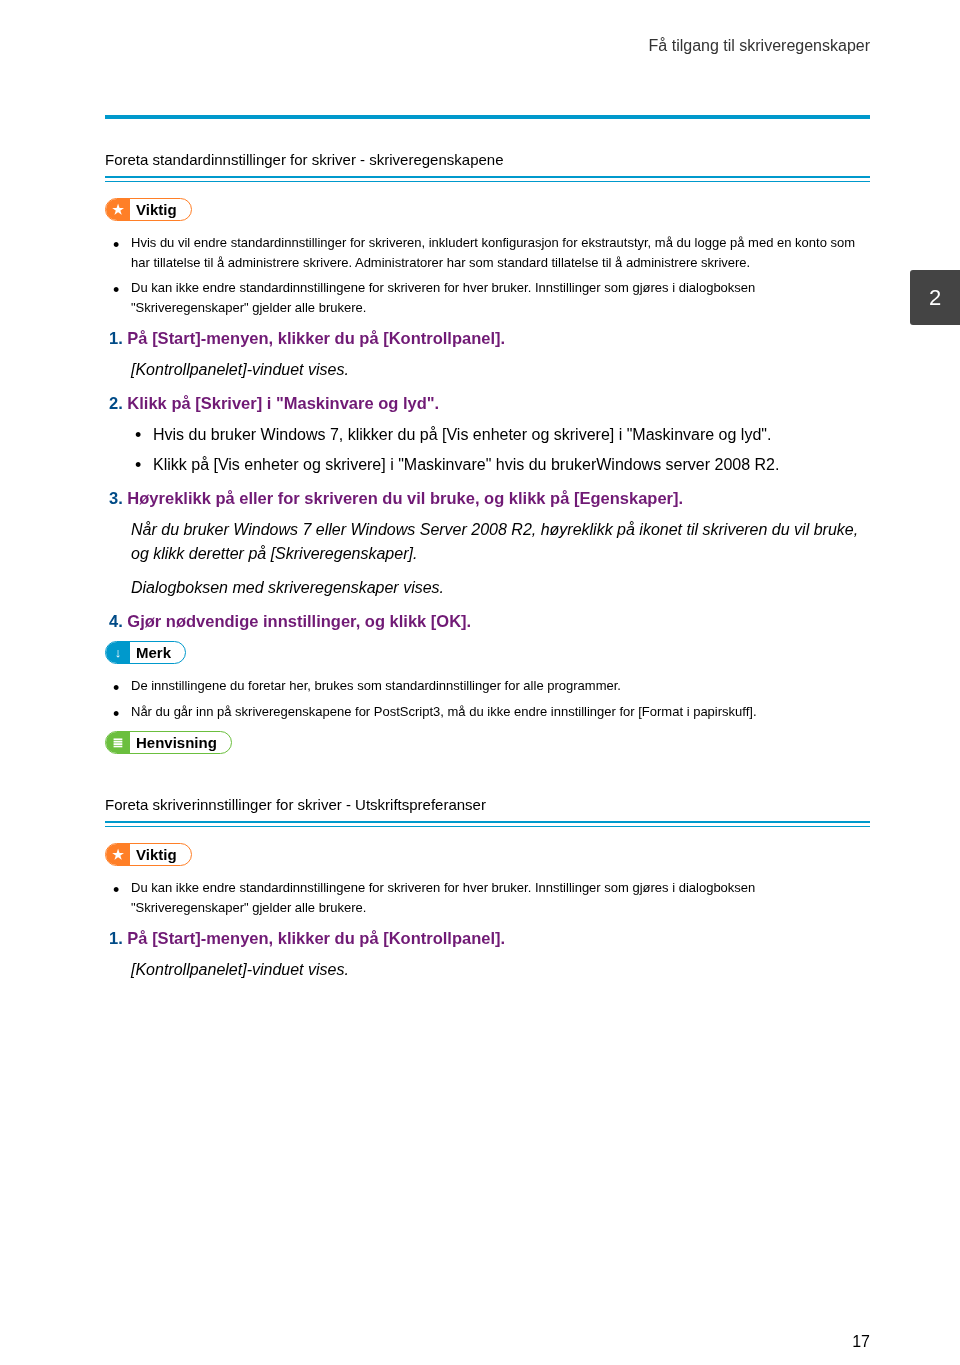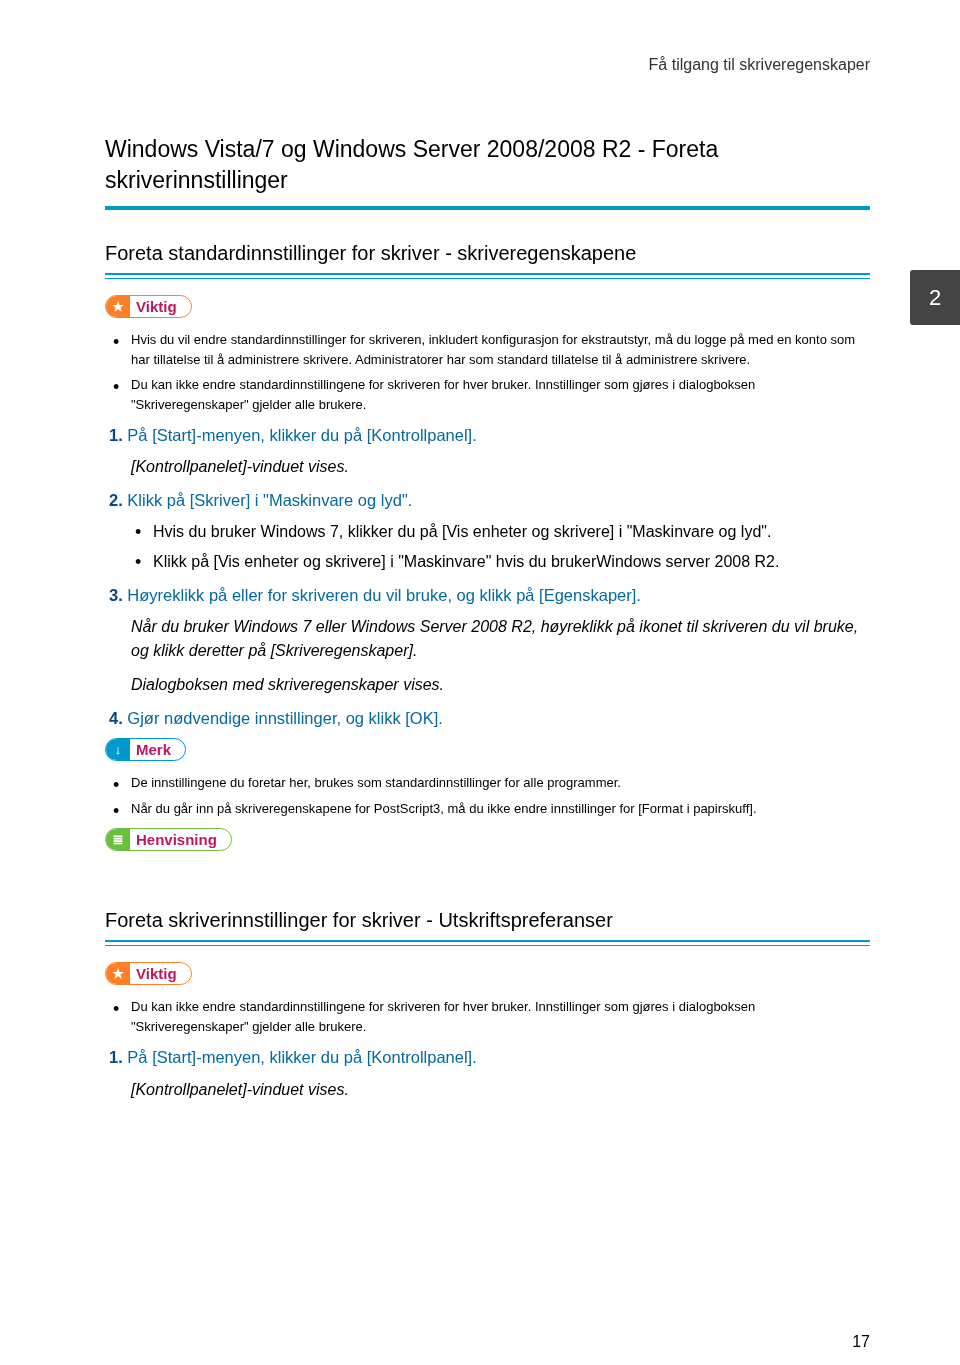--- a/index.html
+++ b/index.html
@@ -5,21 +5,21 @@
   * { box-sizing: border-box; margin: 0; padding: 0; }
   body {
     font-family: "Segoe UI", Arial, sans-serif;
     width: 960px;
     height: 1365px;
     background: #fff;
     position: relative;
     color: #000;
   }
   .page {
-    padding: 56px 90px 0 105px;
+    padding: 37px 90px 0 105px;
   }
   .header-title {
     text-align: right;
     font-size: 16px;
     color: #333;
     margin-bottom: 60px;
   }
   .h2 {
     font-size: 23px;
     font-weight: 400;
@@ -27,24 +27,23 @@
     line-height: 1.35;
     margin-bottom: 10px;
   }
   .h2-underline {
     border-top: 2.5px solid #0099cc;
     border-bottom: 2.5px solid #0099cc;
     height: 4px;
     margin-bottom: 32px;
   }
   .h3 {
-    font-size: 20px;
+    font-size: 15px;
     font-weight: 400;
     margin-bottom: 8px;
-    margin-top: 16px;
   }
   .h3-underline {
     border-top: 2.5px solid #0099cc;
     border-bottom: 1.5px solid #0099cc;
     height: 6px;
     margin-bottom: 16px;
   }
   .badge {
     display: inline-flex;
     align-items: center;
@@ -65,21 +64,21 @@
     height: 23px;
     color: #fff;
     font-size: 13px;
     margin-right: 6px;
   }
   .badge-viktig .badge-icon { background: #ff7f27; }
   .badge-merk { border-color: #0099cc; }
   .badge-merk .badge-icon { background: #0099cc; }
   .badge-henvisning { border-color: #6bbf3e; }
   .badge-henvisning .badge-icon { background: #6bbf3e; }
-  .badge-label { color: #be185d; }
+  .badge-label { color: #000000; }
   ul.bullets {
     list-style: none;
     padding-left: 26px;
     margin-bottom: 10px;
   }
   ul.bullets > li {
     position: relative;
     font-size: 13px;
     line-height: 1.5;
     margin-bottom: 6px;
@@ -89,22 +88,22 @@
     position: absolute;
     left: -18px;
     font-size: 18px;
     top: -1px;
   }
   .step-num {
     color: #004b87;
     font-weight: bold;
   }
   .step-text {
-    color: #0369a1;
-    font-weight: normal;
+    color: #701a75;
+    font-weight: bold;
     margin-top: 28px;
   }
   .step-line {
     font-size: 16.5px;
     margin: 8px 0 8px 4px;
     line-height: 1.4;
   }
   .step-detail {
     font-size: 16px;
     margin: 6px 0 10px 26px;
@@ -151,21 +150,20 @@
     font-size: 16px;
   }
   .section-gap { height: 30px; }
 </style>
 </head>
 <body>
 
 <div class="page">
   <div class="header-title">Få tilgang til skriveregenskaper</div>
 
-  <div class="h2">Windows Vista/7 og Windows Server 2008/2008 R2 - Foreta skriverinnstillinger</div>
   <div class="h2-underline"></div>
 
   <div class="h3">Foreta standardinnstillinger for skriver - skriveregenskapene</div>
   <div class="h3-underline"></div>
 
   <div class="badge badge-viktig">
     <span class="badge-icon">★</span>
     <span class="badge-label">Viktig</span>
   </div>
   <ul class="bullets">

